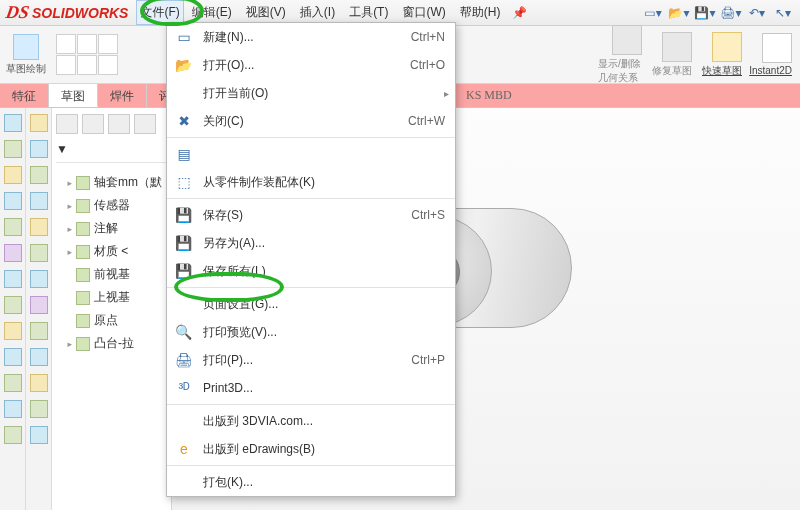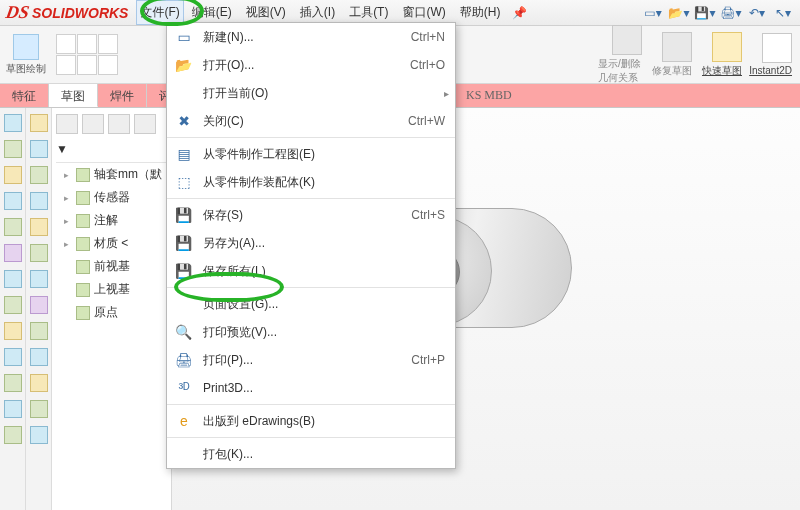--- a/index.html
+++ b/index.html
@@ -45,21 +45,21 @@
 .body { display:flex; height: calc(100% - 108px); }
 .vcol { width:26px; background:#f3f3f3; border-right:1px solid #dcdcdc; display:flex; flex-direction:column; align-items:center; gap:8px; padding-top:6px; }
 .vcol .vi { width:18px; height:18px; background:#dbe7c8; border:1px solid #a9bd87; }
 .vcol .vi.b { background:#cfeaf5; border-color:#89b9d0; }
 .vcol .vi.y { background:#f7e8b8; border-color:#d6be74; }
 .vcol .vi.p { background:#e6d3ef; border-color:#bb9ad0; }
 
 .tree { width:120px; background:#fff; border-right:1px solid #d8d8d8; font-size:12px; padding:4px 0 4px 4px; }
 .tree-head { display:flex; gap:4px; padding:2px 0; }
 .tree-head span { width:22px; height:20px; background:#eee; border:1px solid #ccc; }
-.tree ul { list-style:none; margin-top:6px; border-top:1px solid #e4e4e4; padding-top:0;}
+.tree ul { list-style:none; margin-top:6px; border-top:1px solid #e4e4e4; padding-top:8px;text-align:right;}
 .tree li { padding:3px 0 3px 8px; white-space:nowrap; display:flex; align-items:center; gap:4px; }
 .tree li::before { content:"▸"; color:#999; font-size:9px; width:8px; display:inline-block;}
 .tree li.leaf::before { content:""; }
 .ti { width:14px; height:14px; display:inline-block; background:#d4e6b8; border:1px solid #a9bd87; }
 
 .viewport { flex:1; background:linear-gradient(#fdfdfd,#f2f2f2); position:relative; }
 .cyl { position:absolute; left:230px; top:100px; width:200px; height:150px; }
 .cyl .body3d { width:170px; height:120px; background:linear-gradient(100deg,#cfcfcf,#f1f1f1 40%,#d0d0d0); border-radius:8px 60px 60px 8px / 8px 60px 60px 8px; border:1px solid #aaa;}
 .cyl .face { position:absolute; left:-20px; top:8px; width:110px; height:110px; border-radius:50%; background:radial-gradient(circle at 45% 40%, #eee, #c9c9c9); border:1px solid #aaa;}
 .cyl .hole { position:absolute; left:10px; top:40px; width:48px; height:48px; border-radius:50%; background:radial-gradient(circle at 45% 40%, #bdbdbd, #8f8f8f); border:1px solid #888;}
@@ -225,20 +225,24 @@
           <span>前视基</span>
         </li>
       <li class="leaf">
           <span class="ti"></span>
           <span>上视基</span>
         </li>
       <li class="leaf">
           <span class="ti"></span>
           <span>原点</span>
         </li>
+      <li>
+          <span class="ti"></span>
+          <span>凸台-拉</span>
+        </li>
     </ul>
   </div>
 
   <div class="viewport">
     <div class="cyl">
       <div class="body3d"></div>
       <div class="face"></div>
       <div class="hole"></div>
     </div>
     <div class="triad">
@@ -265,21 +269,20 @@
     <span class="lbl">打开当前(O)</span>
   </div>
   <div class="row">
     <span class="ic">✖</span>
     <span class="lbl">关闭(C)</span>
     <span class="sc">Ctrl+W</span>
   </div>
   <hr>
   <div class="row">
     <span class="ic">▤</span>
-    <span class="lbl">从零件制作工程图(E)</span>
   </div>
   <div class="row">
     <span class="ic">⬚</span>
     <span class="lbl">从零件制作装配体(K)</span>
   </div>
   <hr>
   <div class="row">
     <span class="ic">💾</span>
     <span class="lbl">保存(S)</span>
     <span class="sc">Ctrl+S</span>
@@ -305,20 +308,24 @@
     <span class="ic">🖨</span>
     <span class="lbl">打印(P)...</span>
     <span class="sc">Ctrl+P</span>
   </div>
   <div class="row">
     <span class="ic">³ᴰ</span>
     <span class="lbl">Print3D...</span>
   </div>
   <hr>
   <div class="row">
+    <span class="ic"></span>
+    <span class="lbl">出版到 3DVIA.com...</span>
+  </div>
+  <div class="row">
     <span class="ic" style="color:#e29a1a">e</span>
     <span class="lbl">出版到 eDrawings(B)</span>
   </div>
   <hr>
   <div class="row">
     <span class="ic"></span>
     <span class="lbl">打包(K)...</span>
   </div>
 </div>
 

